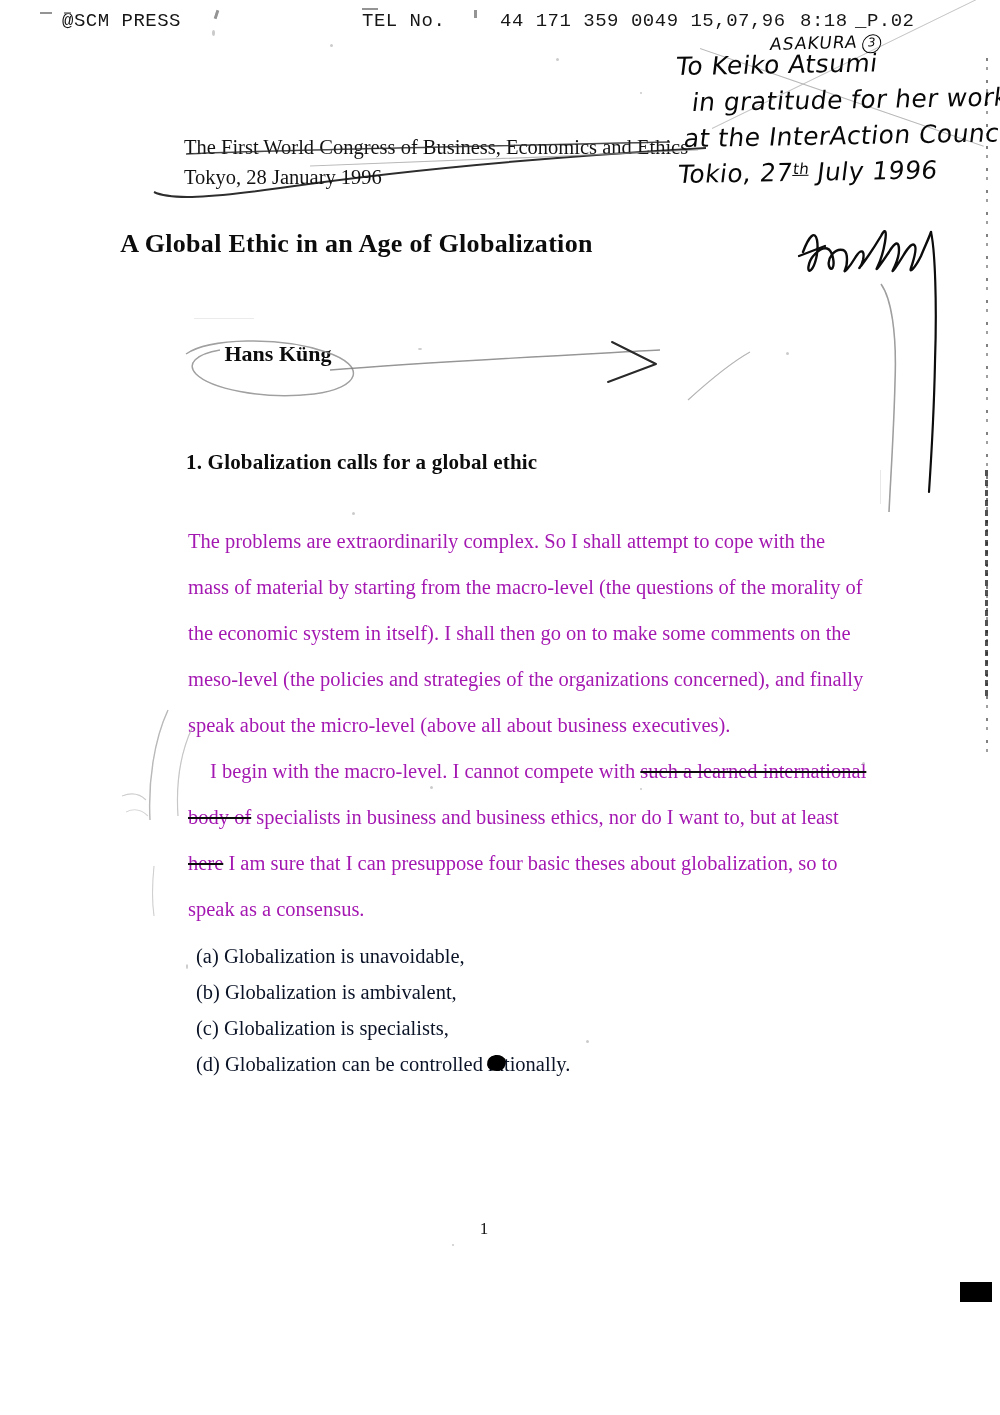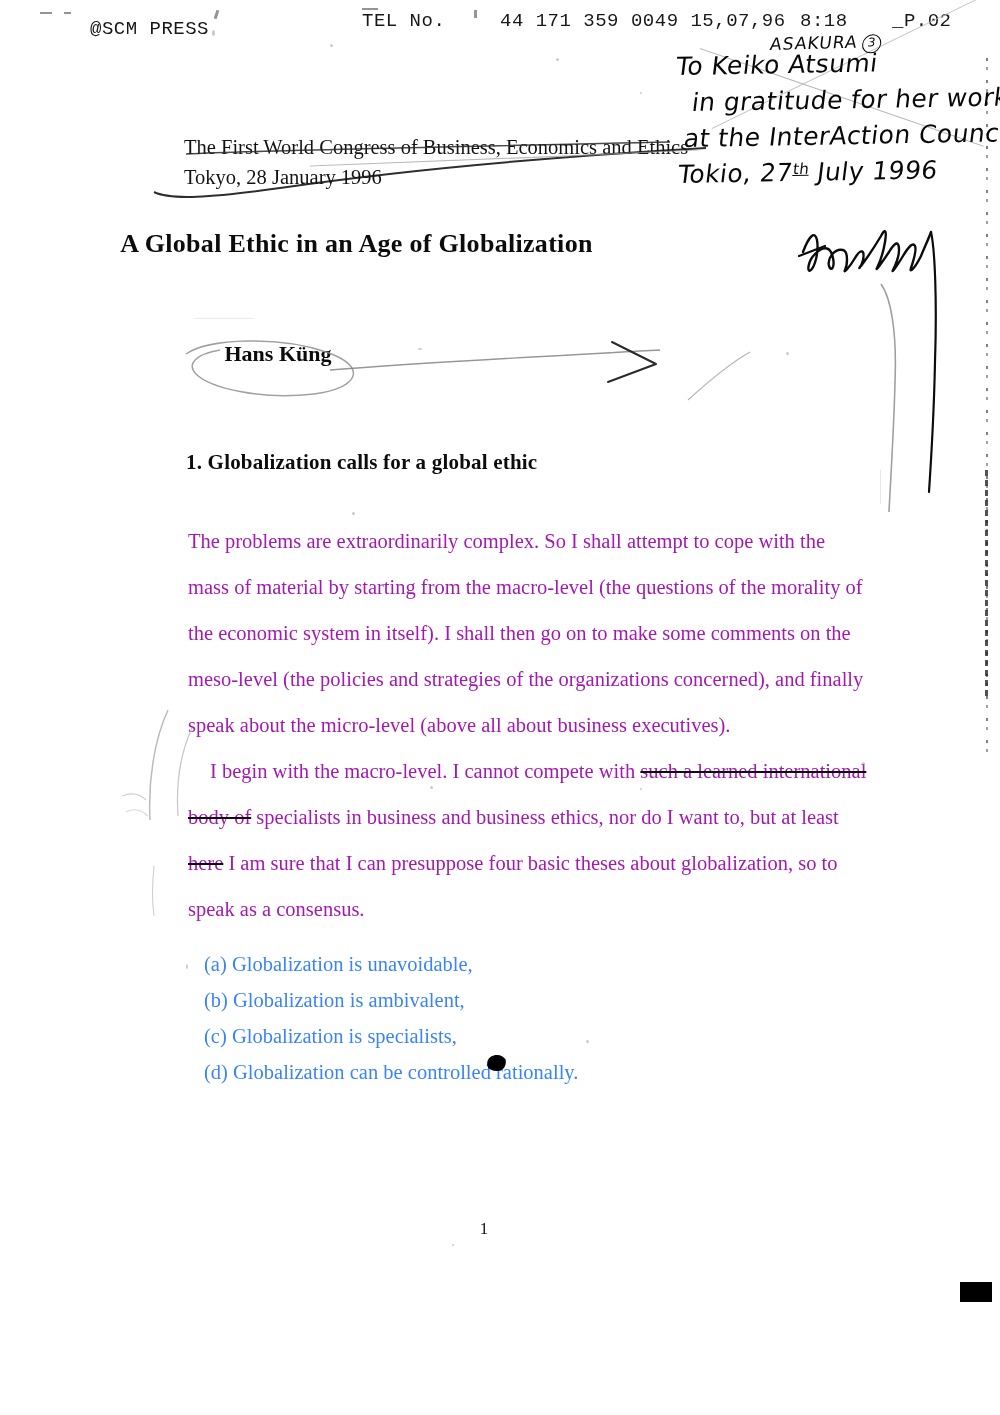--- a/index.html
+++ b/index.html
@@ -42,25 +42,25 @@
     top: 6px;
     left: 0;
     width: 1000px;
     height: 30px;
     font-family: "Liberation Mono", "DejaVu Sans Mono", monospace;
     font-size: 19px;
     letter-spacing: .5px;
     color: #1b1b1b;
     white-space: pre;
   }
-  .fax-sender  { position: absolute; left: 62px;  top: 12px; margin-left: 28px; }
+  .fax-sender  { position: absolute; left: 62px;  top: 4px; }
   .fax-tel     { position: absolute; left: 362px; top: 4px; }
   .fax-number  { position: absolute; left: 500px; top: 4px; }
   .fax-time    { position: absolute; left: 800px; top: 4px; }
-  .fax-pageno  { position: absolute; left: 892px; top: 4px; text-align: right; }
+  .fax-pageno  { position: absolute; left: 855px; top: 4px; text-align: right; }
 
   .header-tick {
     position: absolute;
     background: #6f6f6f;
     height: 2px;
     opacity: .75;
   }
 
   
   .fax-edge {
@@ -256,23 +256,23 @@
   }
 
   
   .thesis-list {
     position: absolute;
     left: 196px;
     top: 938px;
     width: 600px;
     font-size: 20.5px;
     line-height: 36px;
-    color: #3b82f6;
+    color: #0f172a;
     list-style: none;
-    margin: 8px;
+    margin: 0;
     padding: 0;
   }
   .thesis-item { white-space: nowrap; }
   .inkblot {
     position: absolute;
     left: 487px;
     top: 1055px;
     width: 19px;
     height: 16px;
     background: #000;

